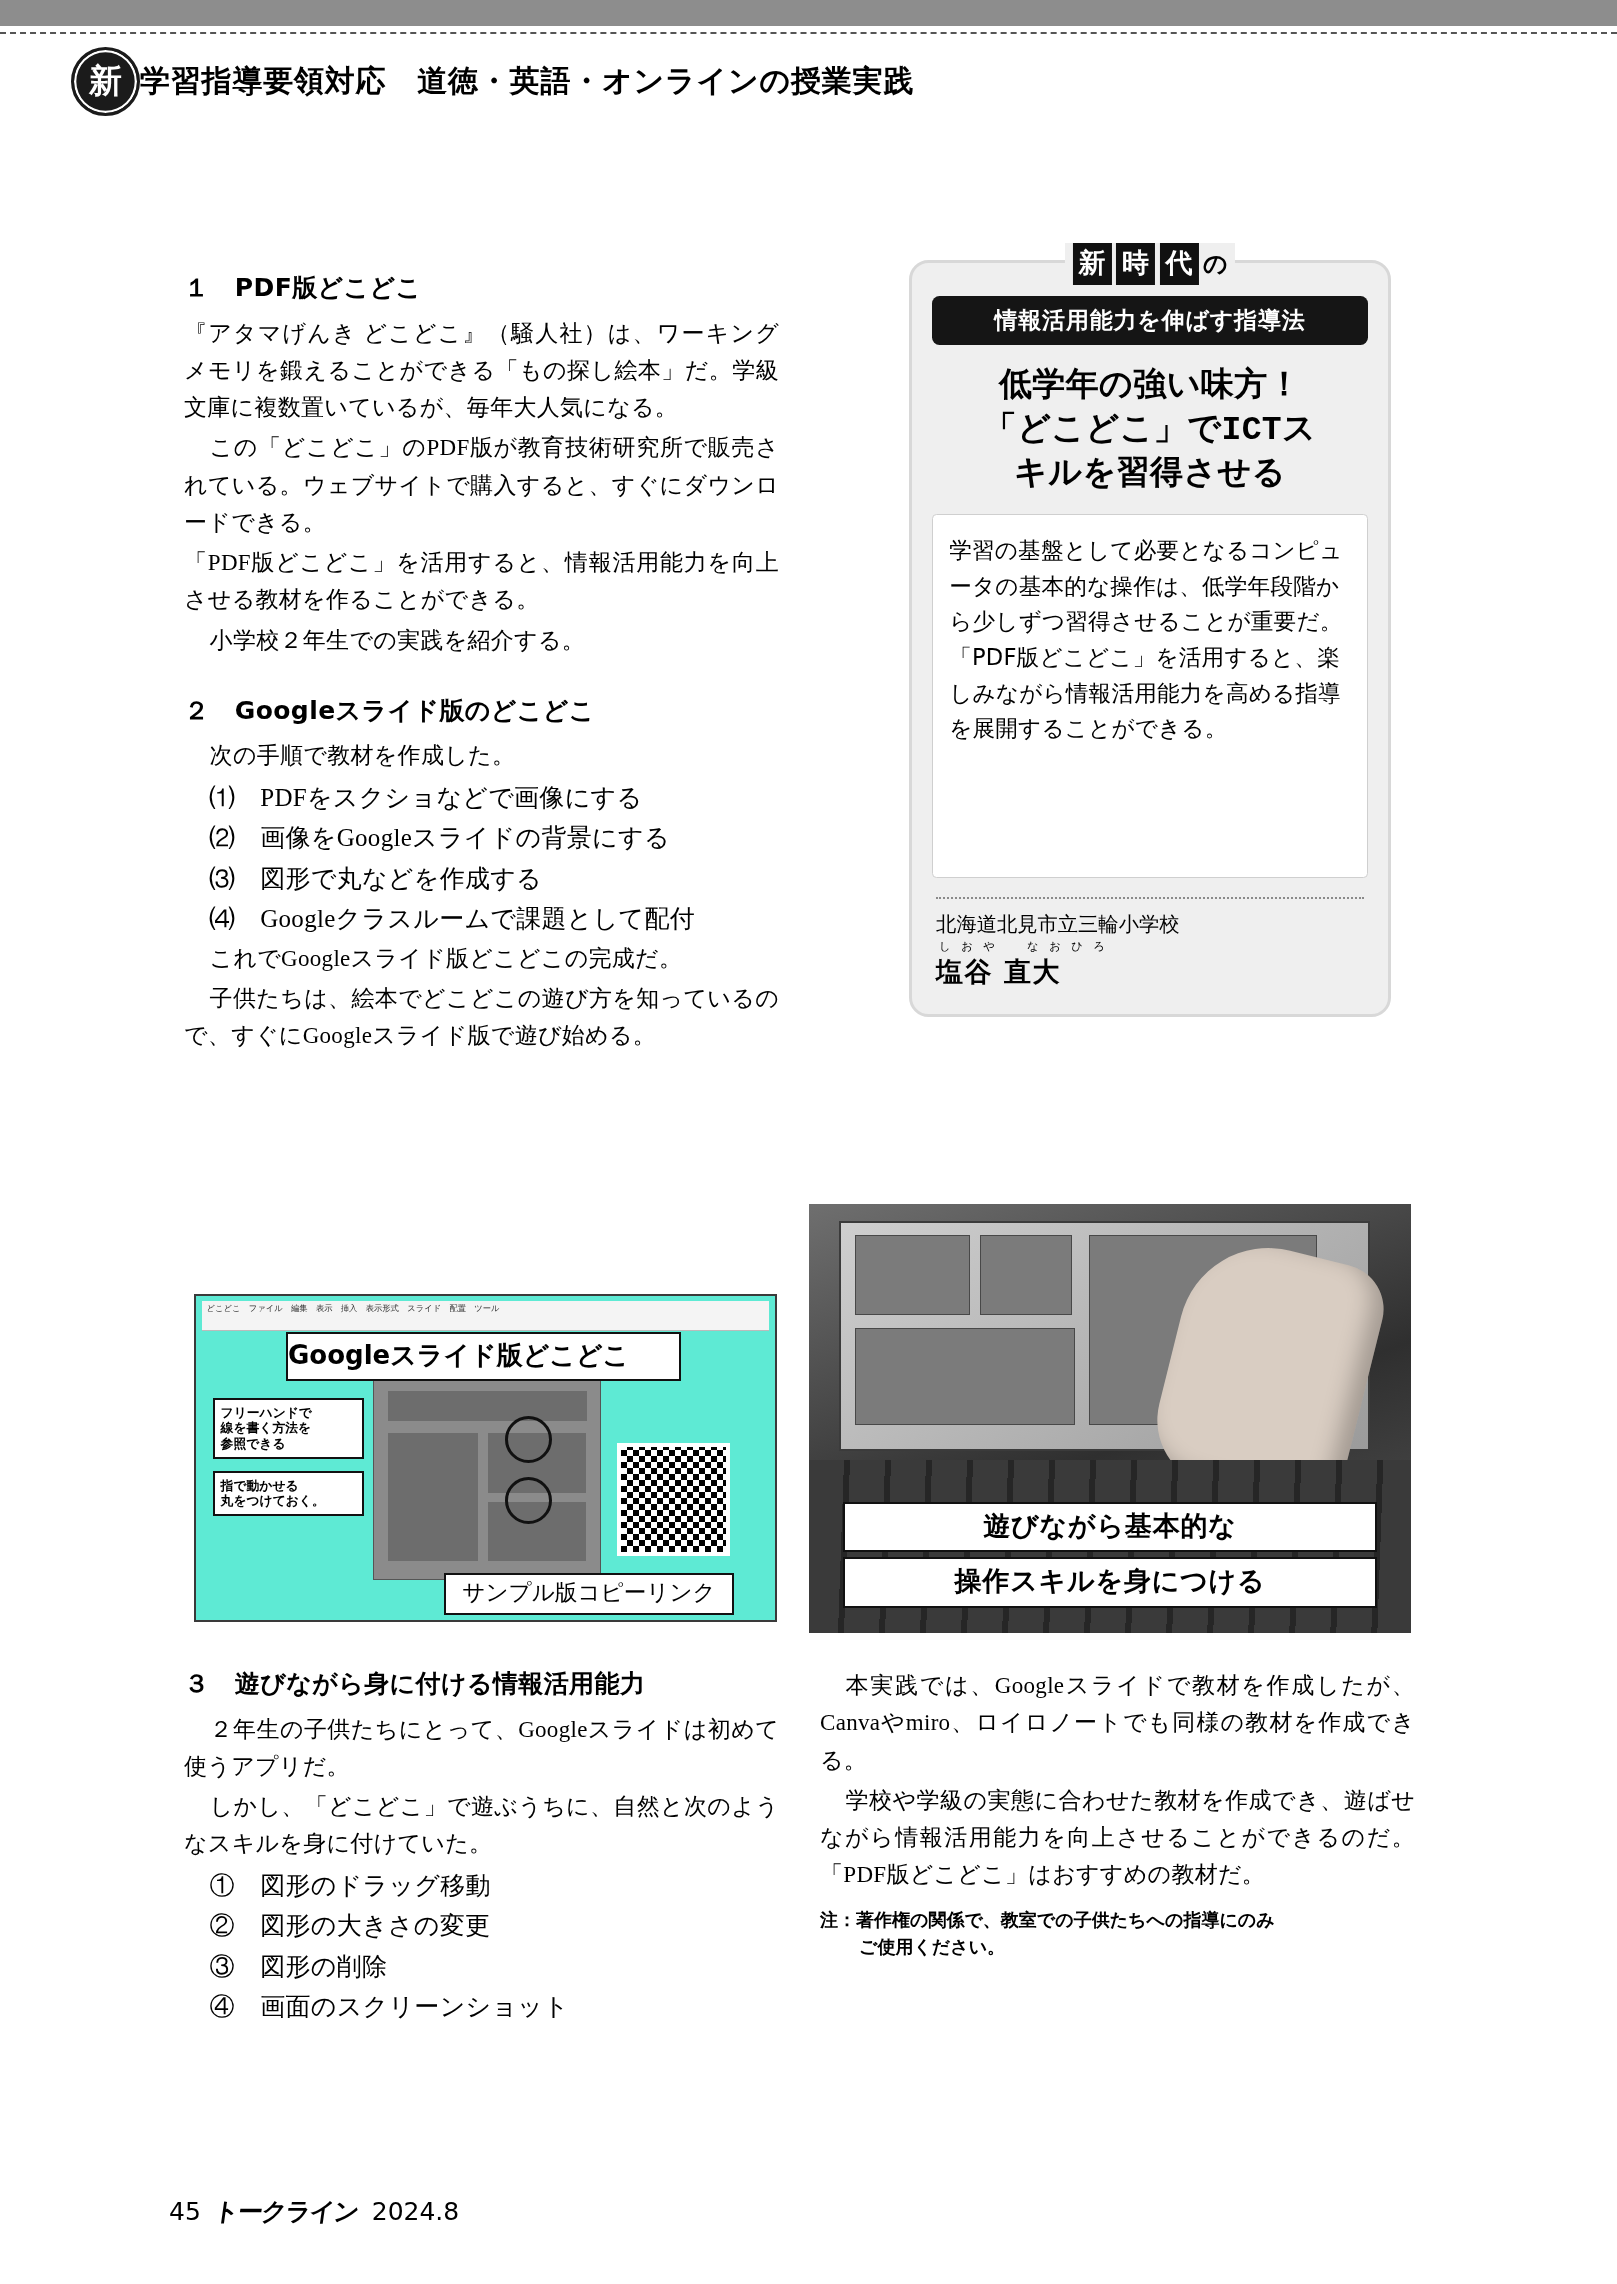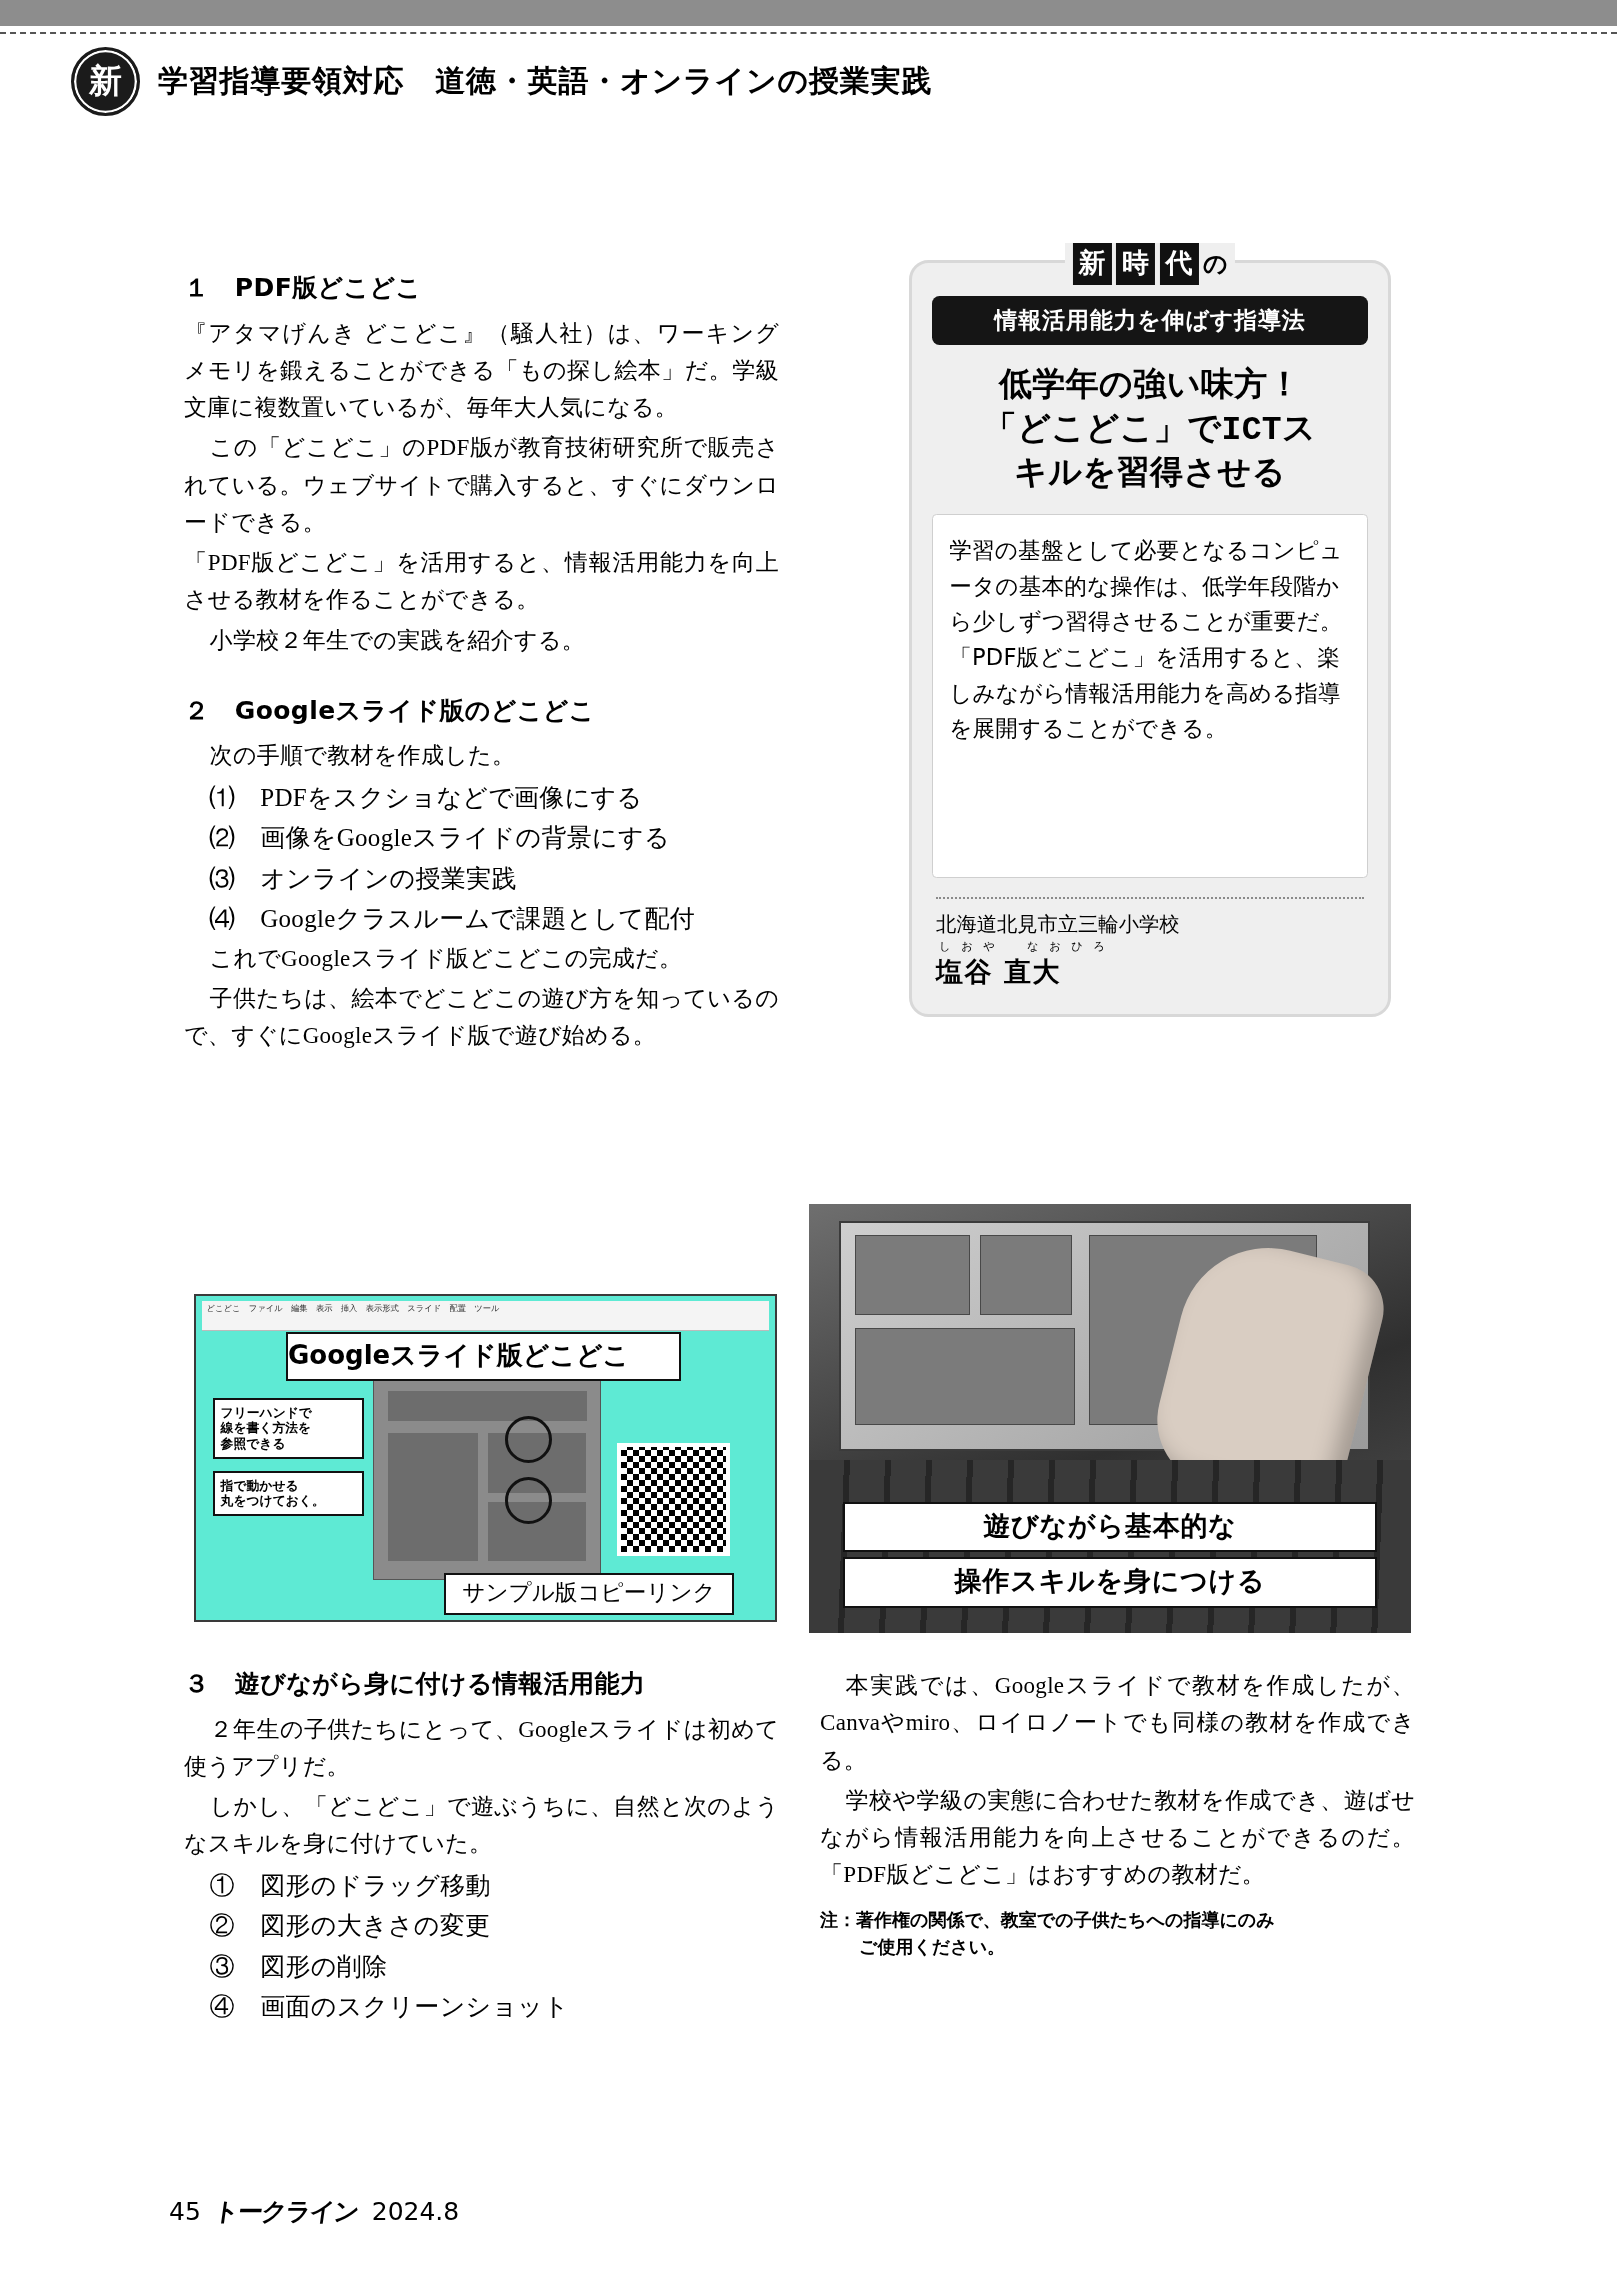--- a/index.html
+++ b/index.html
@@ -55,21 +55,20 @@
     align-items: center;
     justify-content: center;
     border: 3px solid #1b1b1b;
     box-shadow: 0 0 0 2.3px #ffffff inset;
   }
   .header-title {
     font-family: "DejaVu Sans", sans-serif;
     font-weight: bold;
     font-size: 30px;
     letter-spacing: 0.8px;
-    margin-left: 18px;
     white-space: pre;
   }
 
   
   .col-left {
     position: absolute;
     left: 184px;
     top: 271px;
     width: 595px;
   }
@@ -400,21 +399,21 @@
     <p class="para indent">この「どこどこ」のPDF版が教育技術研究所で販売されている。ウェブサイトで購入すると、すぐにダウンロードできる。</p>
     <p class="para">「PDF版どこどこ」を活用すると、情報活用能力を向上させる教材を作ることができる。</p>
     <p class="para indent">小学校２年生での実践を紹介する。</p>
 
     <div class="gap-md"></div>
 
     <div class="sec-head">２　Googleスライド版のどこどこ</div>
     <p class="para indent">次の手順で教材を作成した。</p>
     <p class="listline">⑴　PDFをスクショなどで画像にする</p>
     <p class="listline">⑵　画像をGoogleスライドの背景にする</p>
-    <p class="listline">⑶　オンラインの授業実践</p>
+    <p class="listline">⑶　図形で丸などを作成する</p>
     <p class="listline">⑷　Googleクラスルームで課題として配付</p>
     <p class="para indent">これでGoogleスライド版どこどこの完成だ。</p>
     <p class="para indent">子供たちは、絵本でどこどこの遊び方を知っているので、すぐにGoogleスライド版で遊び始める。</p>
   </div>
 
   <div class="figure-slide">
     <div class="slide-app-bar">どこどこ　ファイル　編集　表示　挿入　表示形式　スライド　配置　ツール</div>
 
     <div class="slide-canvas">
       <div class="doodle" style="left:13.5px;top:10.5px;width:199px;height:30px;"></div>

